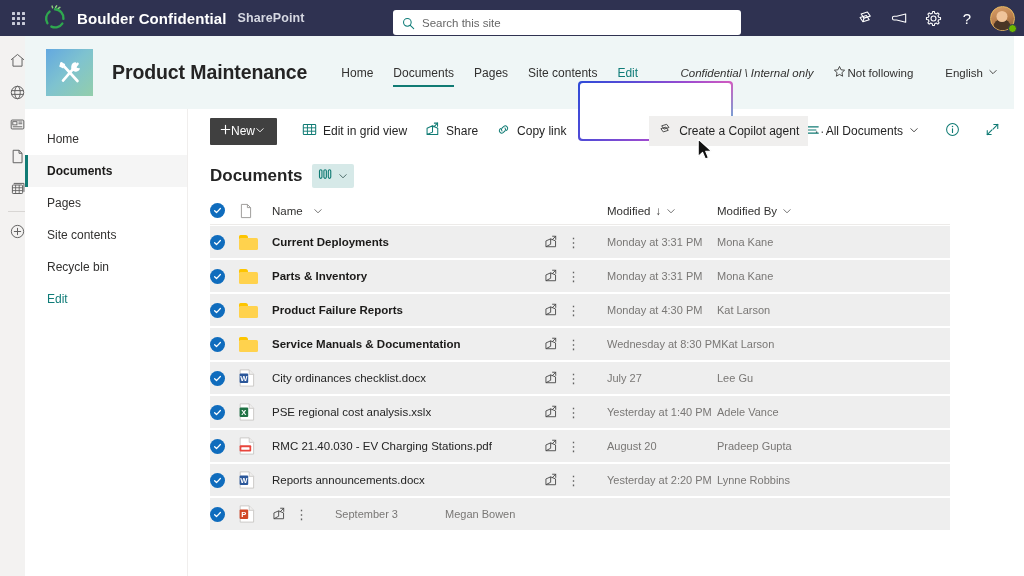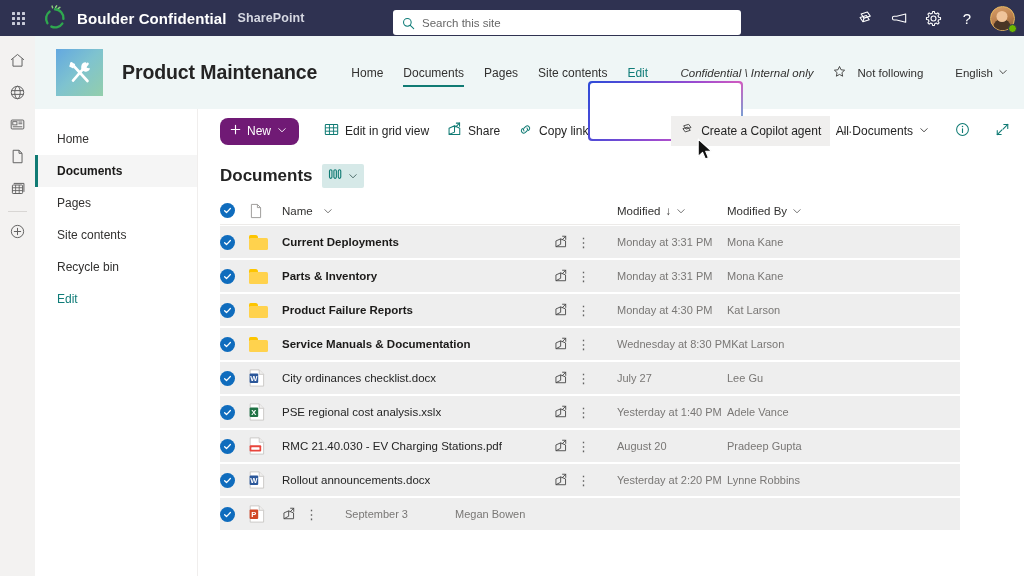--- a/index.html
+++ b/index.html
@@ -103,21 +103,21 @@
   }
   .rail-item {
     width: 35px; height: 32px;
     display: flex; align-items: center; justify-content: center;
     cursor: pointer;
   }
   .rail-div { width: 19px; height: 1px; background: #d8d6d4; margin: 5px 0; }
 
   
   .canvas {
-    position: absolute; left: 35px; top: 36px;
+    position: absolute; left: 25px; top: 36px;
     width: 871px; height: 540px;
     background: #ffffff;
   }
 
   
   .site-header {
     position: absolute; left: 0; top: 0;
     width: 989px; height: 73px;
     background: #eff6f6;
     display: flex; align-items: center;
@@ -144,21 +144,21 @@
     background: #107b74;
   }
   .site-nav a.edit-link { color: #0f7c78; }
 
   .site-header-right {
     position: absolute; right: 16px; top: 0; height: 73px;
     display: flex; align-items: center; gap: 0;
   }
   .classif { font-size: 11.5px; color: #323130; white-space: nowrap; font-style: italic; }
   .follow-btn {
-    display: flex; align-items: center; gap: 11px;
+    display: flex; align-items: center; gap: 1px;
     margin-left: 20px; font-size: 11.5px; color: #323130;
     cursor: pointer; white-space: nowrap;
   }
   .lang-btn {
     display: flex; align-items: center; gap: 5px;
     margin-left: 32px; font-size: 11.5px; color: #323130;
     cursor: pointer; white-space: nowrap;
   }
 
   
@@ -190,24 +190,24 @@
   }
 
   
   .cmd-bar {
     position: absolute; left: 0; top: 0;
     width: 826px; height: 44px;
     display: flex; align-items: center;
     padding-left: 22px;
   }
   .new-btn {
-    height: 27px; background: #701a75; color: #ffffff;
-    display: flex; align-items: center; gap: 6px;
+    height: 27px; background: #404040; color: #ffffff;
+    display: flex; align-items: center; 
     padding: 0 12px 0 10px; font-size: 12px;
-    border: 0; cursor: pointer; border-radius: 8px;
+    border: 0; cursor: pointer; border-radius: 1px;
     font-family: "Liberation Sans", sans-serif;
   }
   .cmd-btn {
     height: 30px; display: flex; align-items: center; gap: 6px;
     padding: 0 9px; font-size: 12px; color: #242424;
     cursor: pointer; background: transparent; border: 0;
     font-family: "Liberation Sans", sans-serif; white-space: nowrap;
   }
   .cmd-sep { width: 16px; }
   .copilot-btn {
@@ -925,21 +925,21 @@
           </div>
           <div class="col-filetype">
             <span class="ft"><svg width="16" height="18" viewBox="0 0 16 18">
                 <path d="M1.2 0.9 L10.2 0.9 L14.6 5.3 L14.6 17.1 L1.2 17.1 Z" fill="#ffffff" stroke="#c8c6c4" stroke-width="0.9"></path>
                 <path d="M10.2 0.9 L10.2 5.3 L14.6 5.3" fill="#f0efee" stroke="#c8c6c4" stroke-width="0.9"></path>
                 <rect x="0.6" y="4.6" width="8.6" height="9.4" rx="1" fill="#2b579a"></rect>
                 <text x="4.9" y="11.9" font-family="Liberation Sans, sans-serif" font-size="7.6" font-weight="bold" fill="#ffffff" text-anchor="middle">W</text>
               </svg></span>
           </div>
           <div class="col-name">
-            <span class="row-name file">Rollout announcements.docx</span>
+            <span class="row-name file">Reports announcements.docx</span>
           </div>
           <div class="col-actions row-actions">
             <span class="share-ic"><svg width="14" height="14" viewBox="0 0 16 16">
                 <path d="M2.2 13.4 L2.2 6.8 L7.6 4.4 L7.6 10.6 Z" fill="none" stroke="#4a4a4a" stroke-width="1.05" stroke-linejoin="round"></path>
                 <path d="M7.6 4.4 L13.2 6.8 L13.2 13.4 L2.2 13.4" fill="none" stroke="#4a4a4a" stroke-width="1.05" stroke-linejoin="round"></path>
                 <path d="M9.8 1.4 L13.4 1.4 L13.4 5" fill="none" stroke="#4a4a4a" stroke-width="1.05" stroke-linecap="round"></path>
                 <path d="M13.4 1.4 L9.3 5.5" stroke="#4a4a4a" stroke-width="1.05" stroke-linecap="round"></path>
               </svg></span>
             <span class="dots">⋮</span>
           </div>

